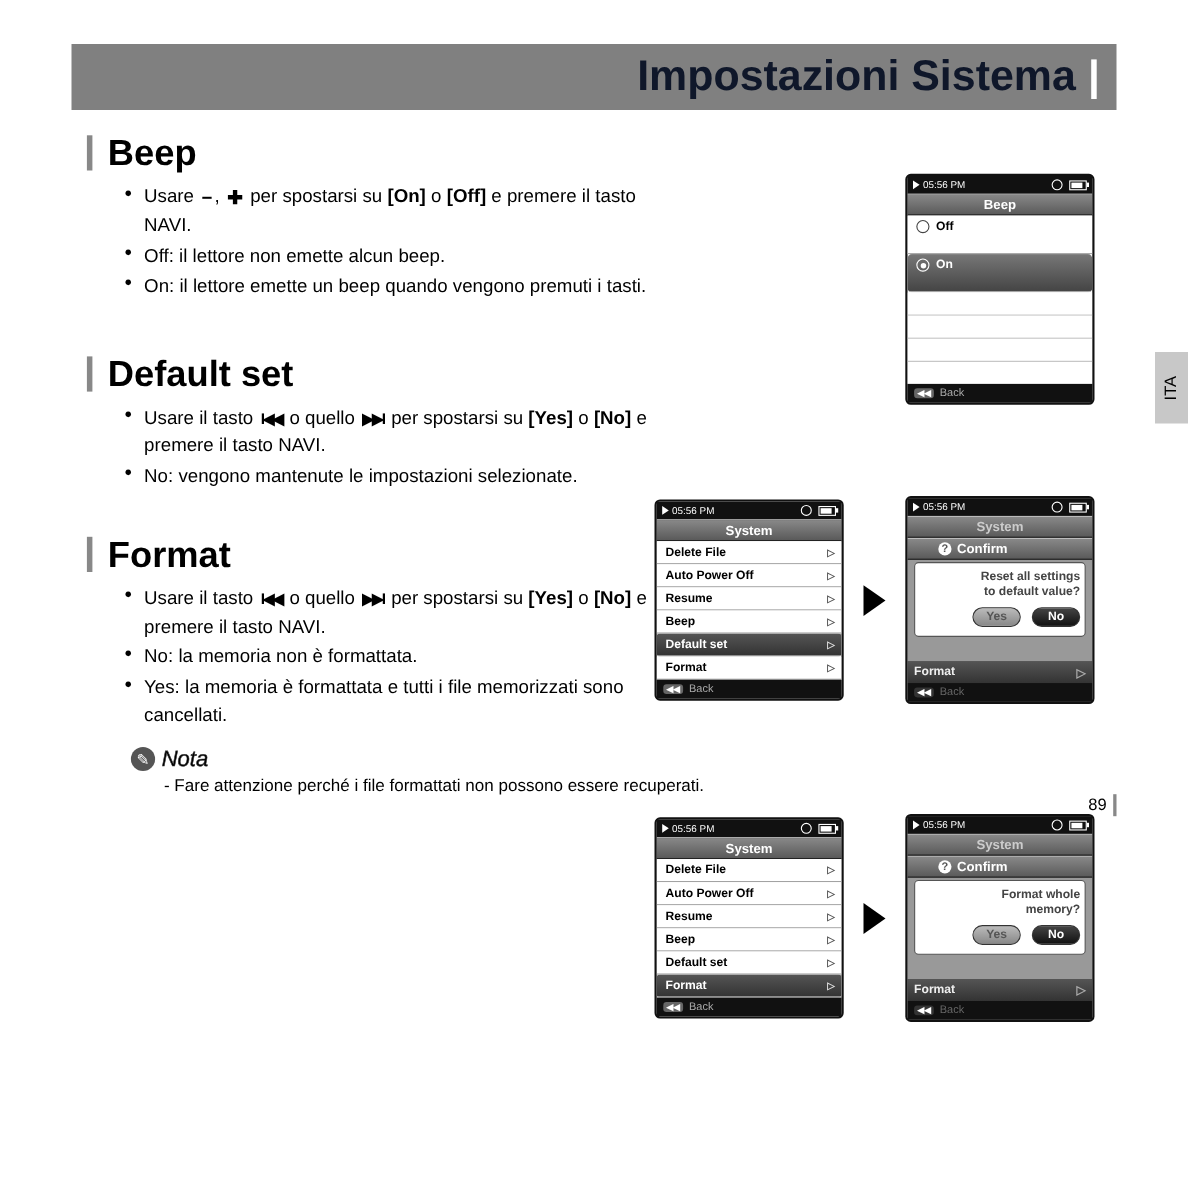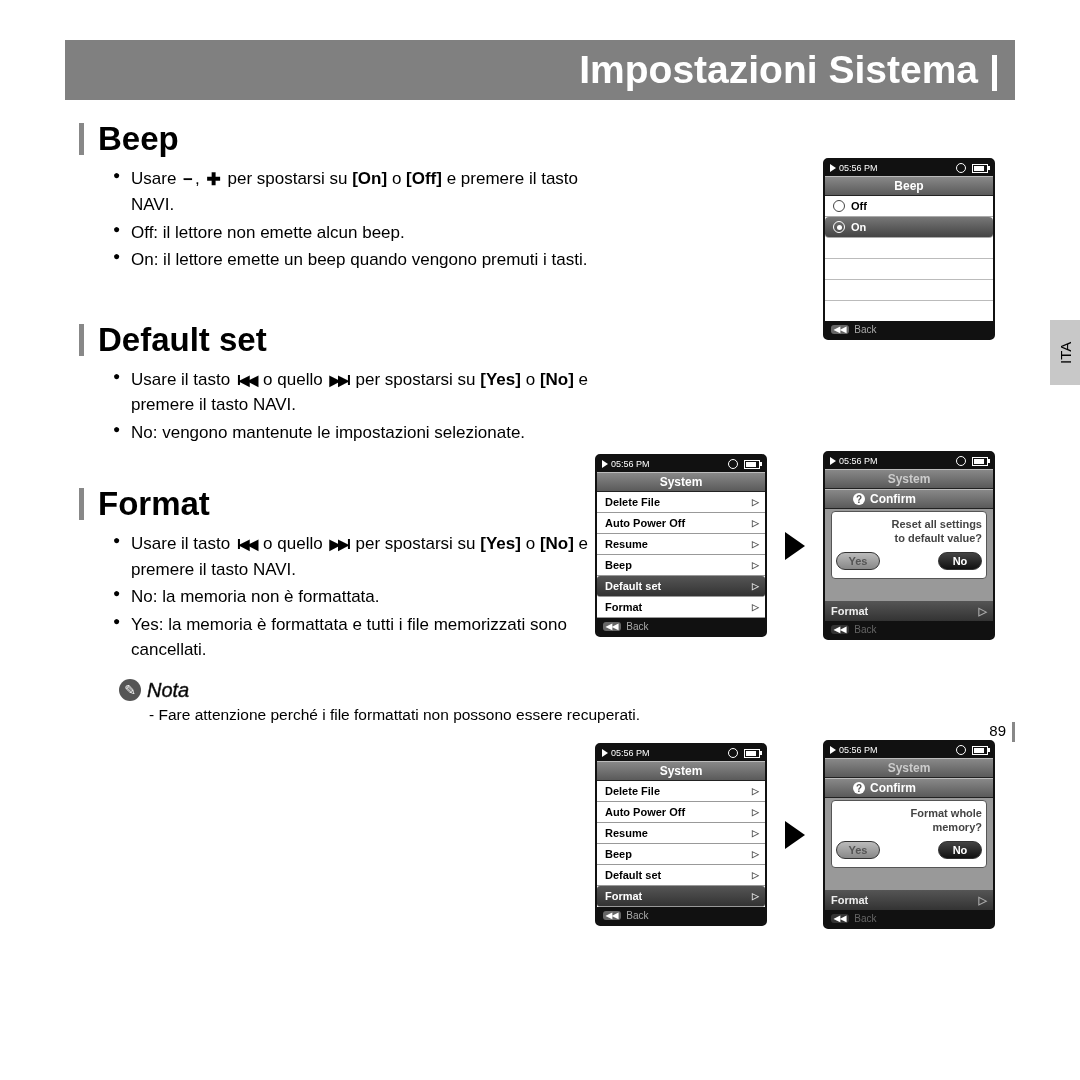--- a/index.html
+++ b/index.html
@@ -13,21 +13,21 @@
     position: relative;
   }
   .page {
     width: 950px;
     margin: 0 auto;
     padding: 40px 60px 20px 60px;
     position: relative;
   }
   .page-title-bar {
     background: #808080;
-    color: #ffffff;
+    color: #0f172a;
     font-size: 39px;
     font-weight: bold;
     text-align: right;
     padding: 8px 18px 8px 0;
     margin-bottom: 20px;
     font-family: Arial, sans-serif;
   }
   .section-title {
     font-size: 33px;
     font-weight: bold;
@@ -185,21 +185,21 @@
   .menu-row .chev { color:#555; font-size:9px; }
   .menu-row.selected {
     background: linear-gradient(#555,#333);
     color:#fff;
     border-radius:3px;
   }
   .radio-row {
     display:flex; align-items:center; gap:6px;
     font-size:11px; font-weight:bold;
     border-bottom:1px solid #aaa;
-    padding:3px 6px 3px 8px;
+    padding:3px 6px 17px 8px;
     background:#fff;
     height:14px;
   }
   .radio-row.selected {
     background: linear-gradient(#777,#444);
     border-radius:4px;
   }
   .radio {
     width:10px;height:10px;border-radius:50%;border:1.5px solid #444;
     display:inline-flex;align-items:center;justify-content:center;
@@ -236,21 +236,21 @@
     top:2px;left:6px;right:6px;
     background:#fff;
     border:1px solid #555;
     border-radius:4px;
     padding:6px 4px 8px;
   }
   .dialog-text {
     text-align:right; font-size:11px; font-weight:bold; line-height:1.25;
   }
   .yn-row {
-    display:flex; justify-content:space-between; gap:10px; margin-top:6px;
+    display:flex; justify-content:flex-end; gap:10px; margin-top:6px;
   }
   .yn-btn {
     width:42px;
     border-radius:10px;
     font-size:11px; font-weight:bold; text-align:center;
     padding:2px 0;
     border:1px solid #333;
   }
   .yn-yes { background: linear-gradient(#bbb,#888); color:#555; }
   .yn-no  { background: linear-gradient(#444,#111); color:#fff; }

